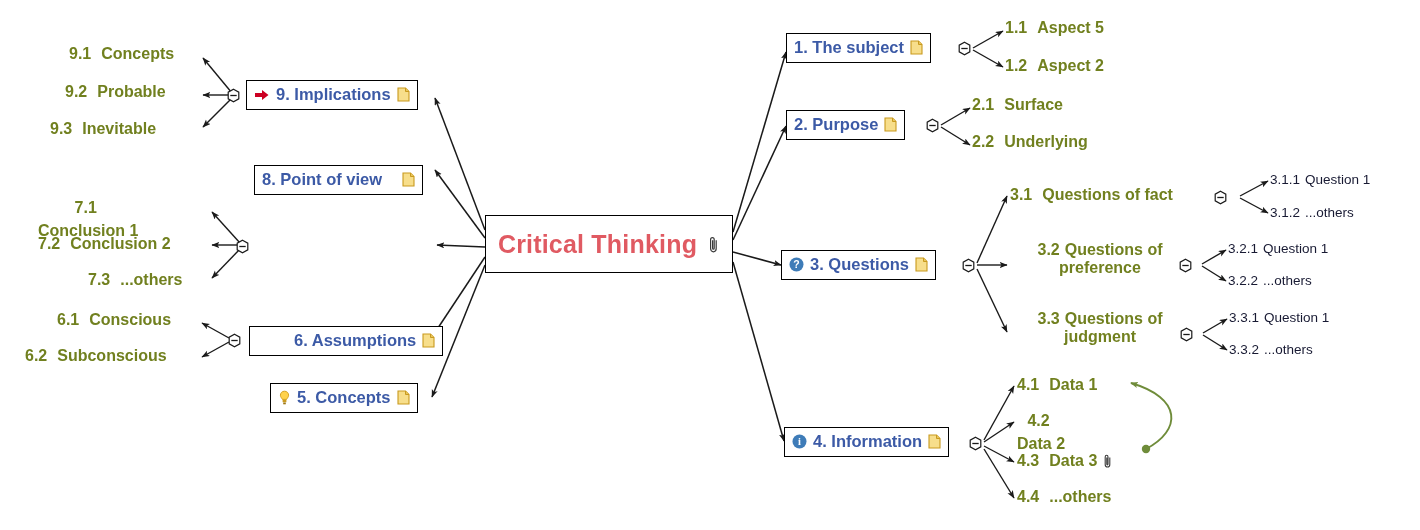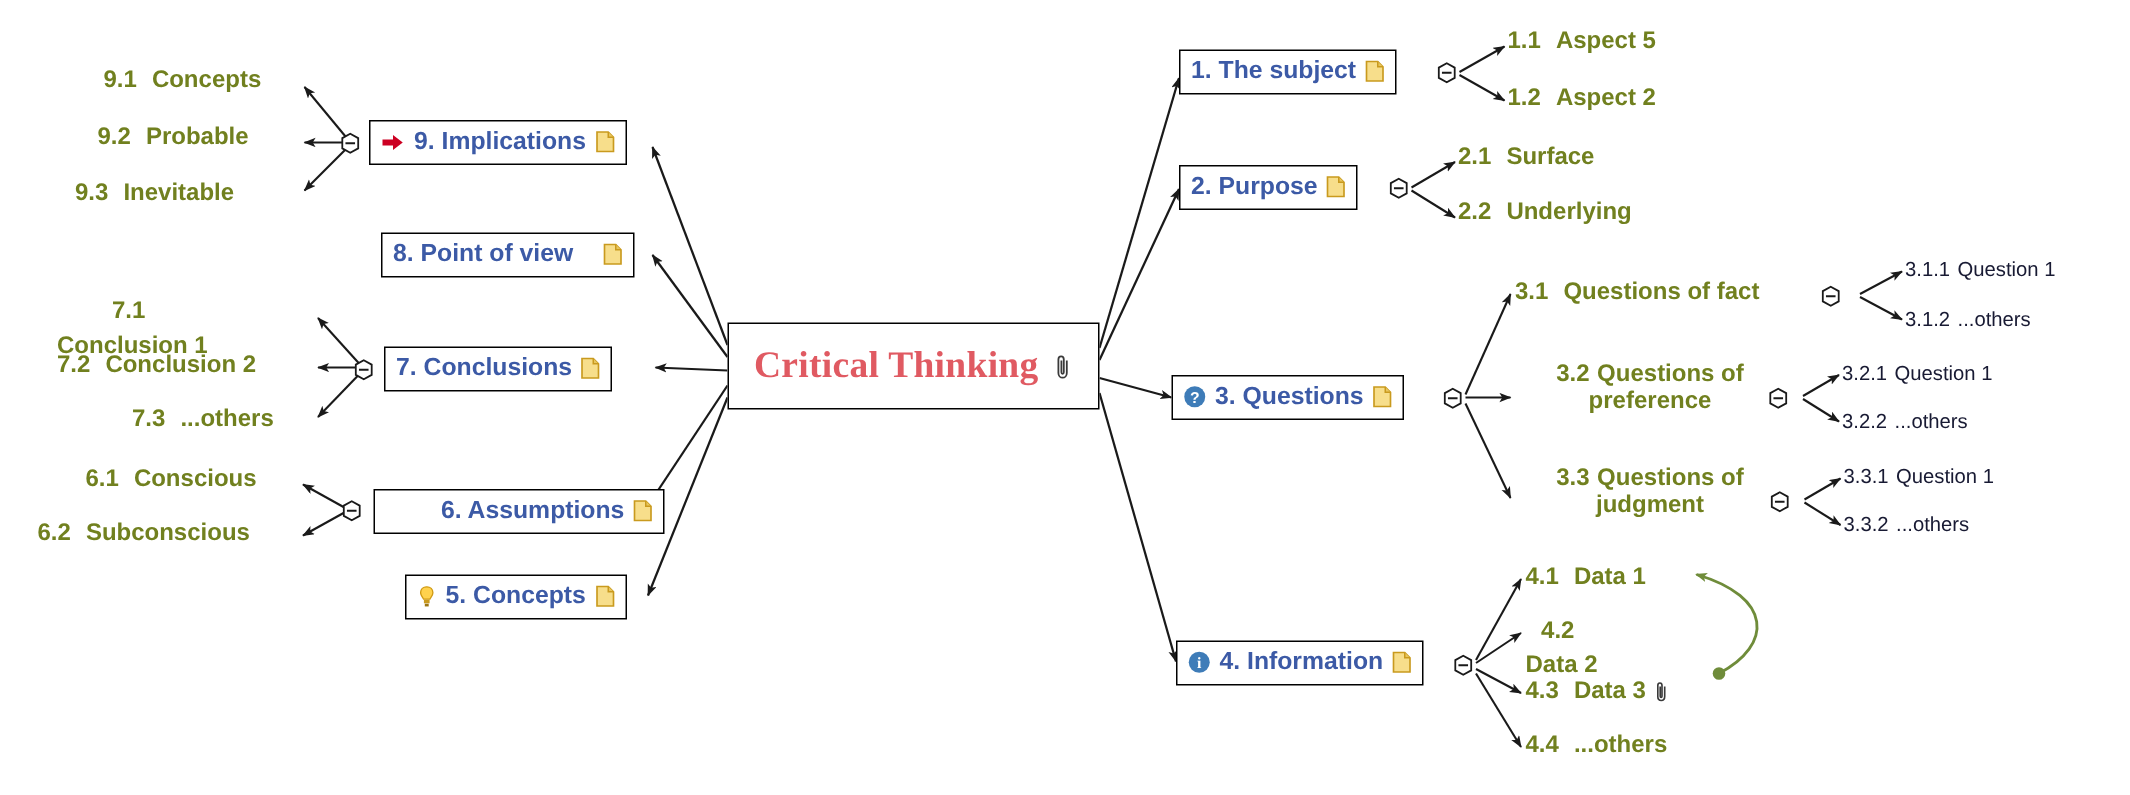--- a/index.html
+++ b/index.html
@@ -179,21 +179,21 @@
       <path d="M229,338 L202,323"></path>
       <path d="M229,342 L202,357"></path>
     </g>
 
     <g stroke="#6f8c3a" stroke-width="1.9" fill="none">
       <path d="M1146,449 C1182,430 1182,398 1131,383" marker-end="url(#ahg)"></path>
       <circle cx="1146" cy="449" r="4.2" fill="#6f8c3a" stroke="none"></circle>
     </g>
   </svg>
 
-  <div class="central-node" style="left:485px; top:215px; width:248px; height:58px;font-family:Liberation Serif, serif;">
+  <div class="central-node" style="left:485px; top:215px; width:248px; height:58px;">
     <span class="central-label">Critical Thinking</span>
     <span class="clip-icon">
       <svg viewBox="0 0 13 17" width="13" height="17">
         <path d="M9.2 4.3 L9.2 12.6 C9.2 14.6 7.9 15.8 6.4 15.8 C4.9 15.8 3.6 14.6 3.6 12.6 L3.6 3.6 C3.6 2.4 4.4 1.6 5.4 1.6 C6.4 1.6 7.2 2.4 7.2 3.6 L7.2 12.2 C7.2 12.8 6.9 13.2 6.4 13.2 C5.9 13.2 5.6 12.8 5.6 12.2 L5.6 4.3" fill="none" stroke="#3a3a3a" stroke-width="1.2"></path>
       </svg>
     </span>
   </div>
 
   <div class="main-node" style="left:786px; top:33px;">
     <span class="main-label">1.  The subject</span>
@@ -380,39 +380,30 @@
   </div>
   <div class="sub-node" style="left:65px; top:83px;">
     <span class="sub-num">9.2</span>
     <span>Probable</span>
   </div>
   <div class="sub-node" style="left:50px; top:120px;">
     <span class="sub-num">9.3</span>
     <span>Inevitable</span>
   </div>
 
-  <div class="main-node" style="left:254px; top:155px;gap:20px;">
+  <div class="main-node" style="left:254px; top:165px;gap:20px;">
     <span class="main-label">8.  Point of view</span>
     <span class="doc-icon">
       <svg viewBox="0 0 13 15" width="13" height="15">
         <path d="M1,1 L8.5,1 L12,4.5 L12,14 L1,14 z" fill="#f7de8b" stroke="#c99a1e" stroke-width="1.1"></path>
         <path d="M8.5,1 L8.5,4.5 L12,4.5" fill="#e8c65e" stroke="#c99a1e" stroke-width="1"></path>
       </svg>
     </span>
   </div>
 
-  <div class="main-node" style="left:256px; top:231px;">
-    <span class="main-label">7.  Conclusions</span>
-    <span class="doc-icon">
-      <svg viewBox="0 0 13 15" width="13" height="15">
-        <path d="M1,1 L8.5,1 L12,4.5 L12,14 L1,14 z" fill="#f7de8b" stroke="#c99a1e" stroke-width="1.1"></path>
-        <path d="M8.5,1 L8.5,4.5 L12,4.5" fill="#e8c65e" stroke="#c99a1e" stroke-width="1"></path>
-      </svg>
-    </span>
-  </div>
   <div class="toggle" style="left:235px; top:239px;">
     <svg viewBox="0 0 15 15" width="15" height="15">
       <path d="M7.5,1.2 L12.8,4.1 L12.8,10.9 L7.5,13.8 L2.2,10.9 L2.2,4.1 z" fill="#ffffff" stroke="#1a1a1a" stroke-width="1.2"></path>
       <line x1="4.3" y1="7.5" x2="10.7" y2="7.5" stroke="#1a1a1a" stroke-width="1.3"></line>
     </svg>
   </div>
   <div class="sub-node" style="left:38px; top:199px;flex-direction:column;">
     <span class="sub-num">7.1</span>
     <span>Conclusion 1</span>
   </div>

